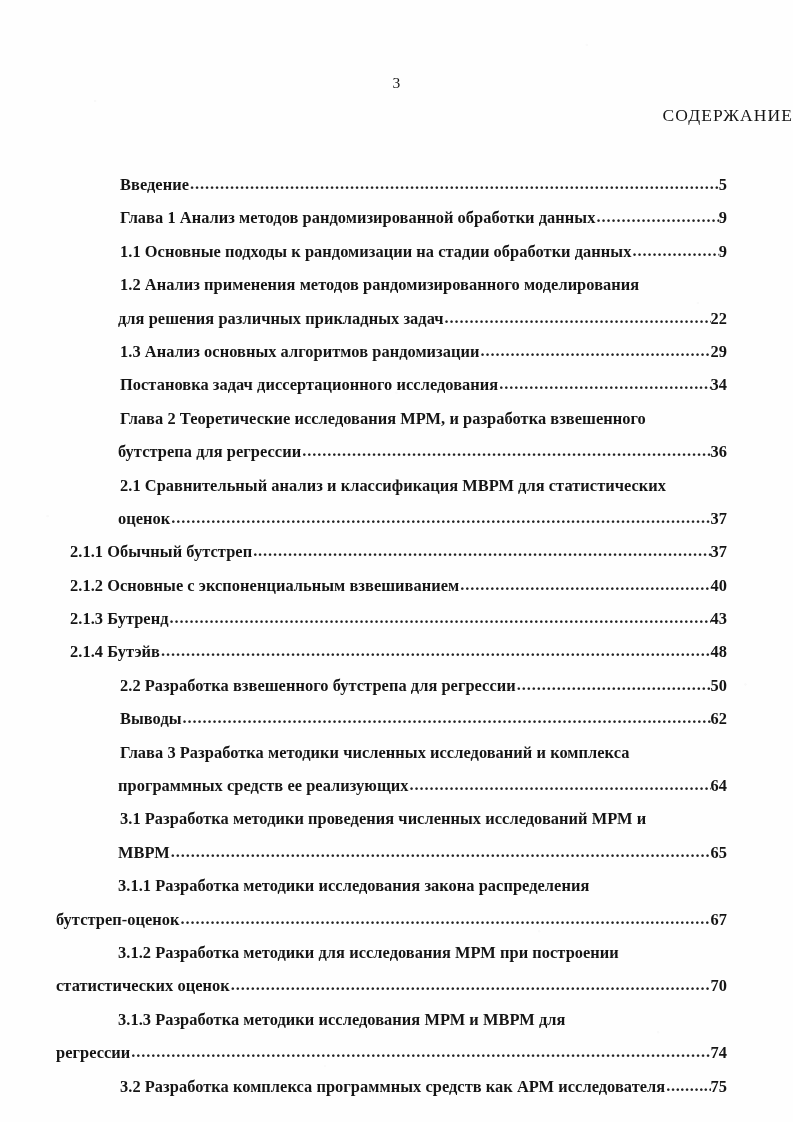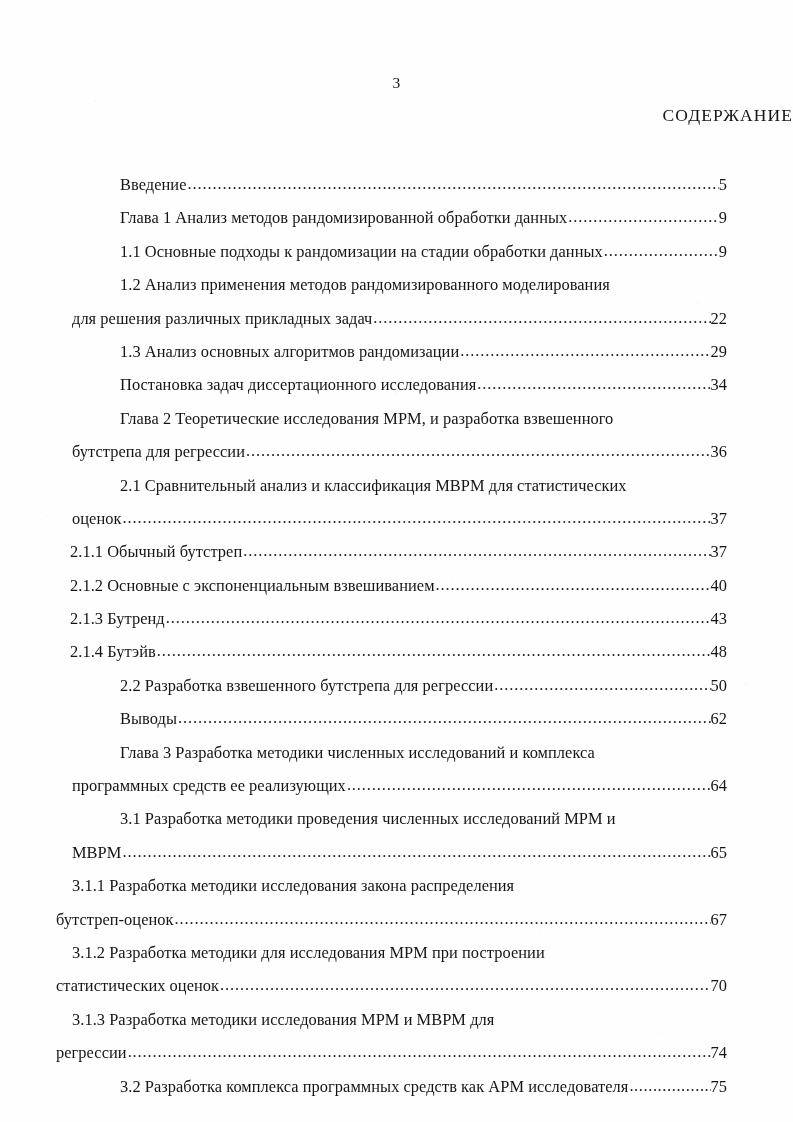--- a/index.html
+++ b/index.html
@@ -79,25 +79,26 @@
     white-space: nowrap;
   }
 
   .row {
     position: absolute;
     left: 0;
     right: 0;
     display: flex;
     align-items: flex-start;
     padding-right: 66px;
+    font-weight: bold;
   }
 
   
   .lvl-0  .row { padding-left: 120px; }
-  .lvl-1  .row { padding-left: 72px; }
+  .lvl-1  .row { padding-left: 118px; }
   .lvl-2  .row { padding-left: 70px; }
   .lvl-1b .row { padding-left: 56px; }
 
   .entry-text {
     flex: 0 0 auto;
     letter-spacing: .05px;
   }
 
   .leader {
     flex: 1 1 auto;

